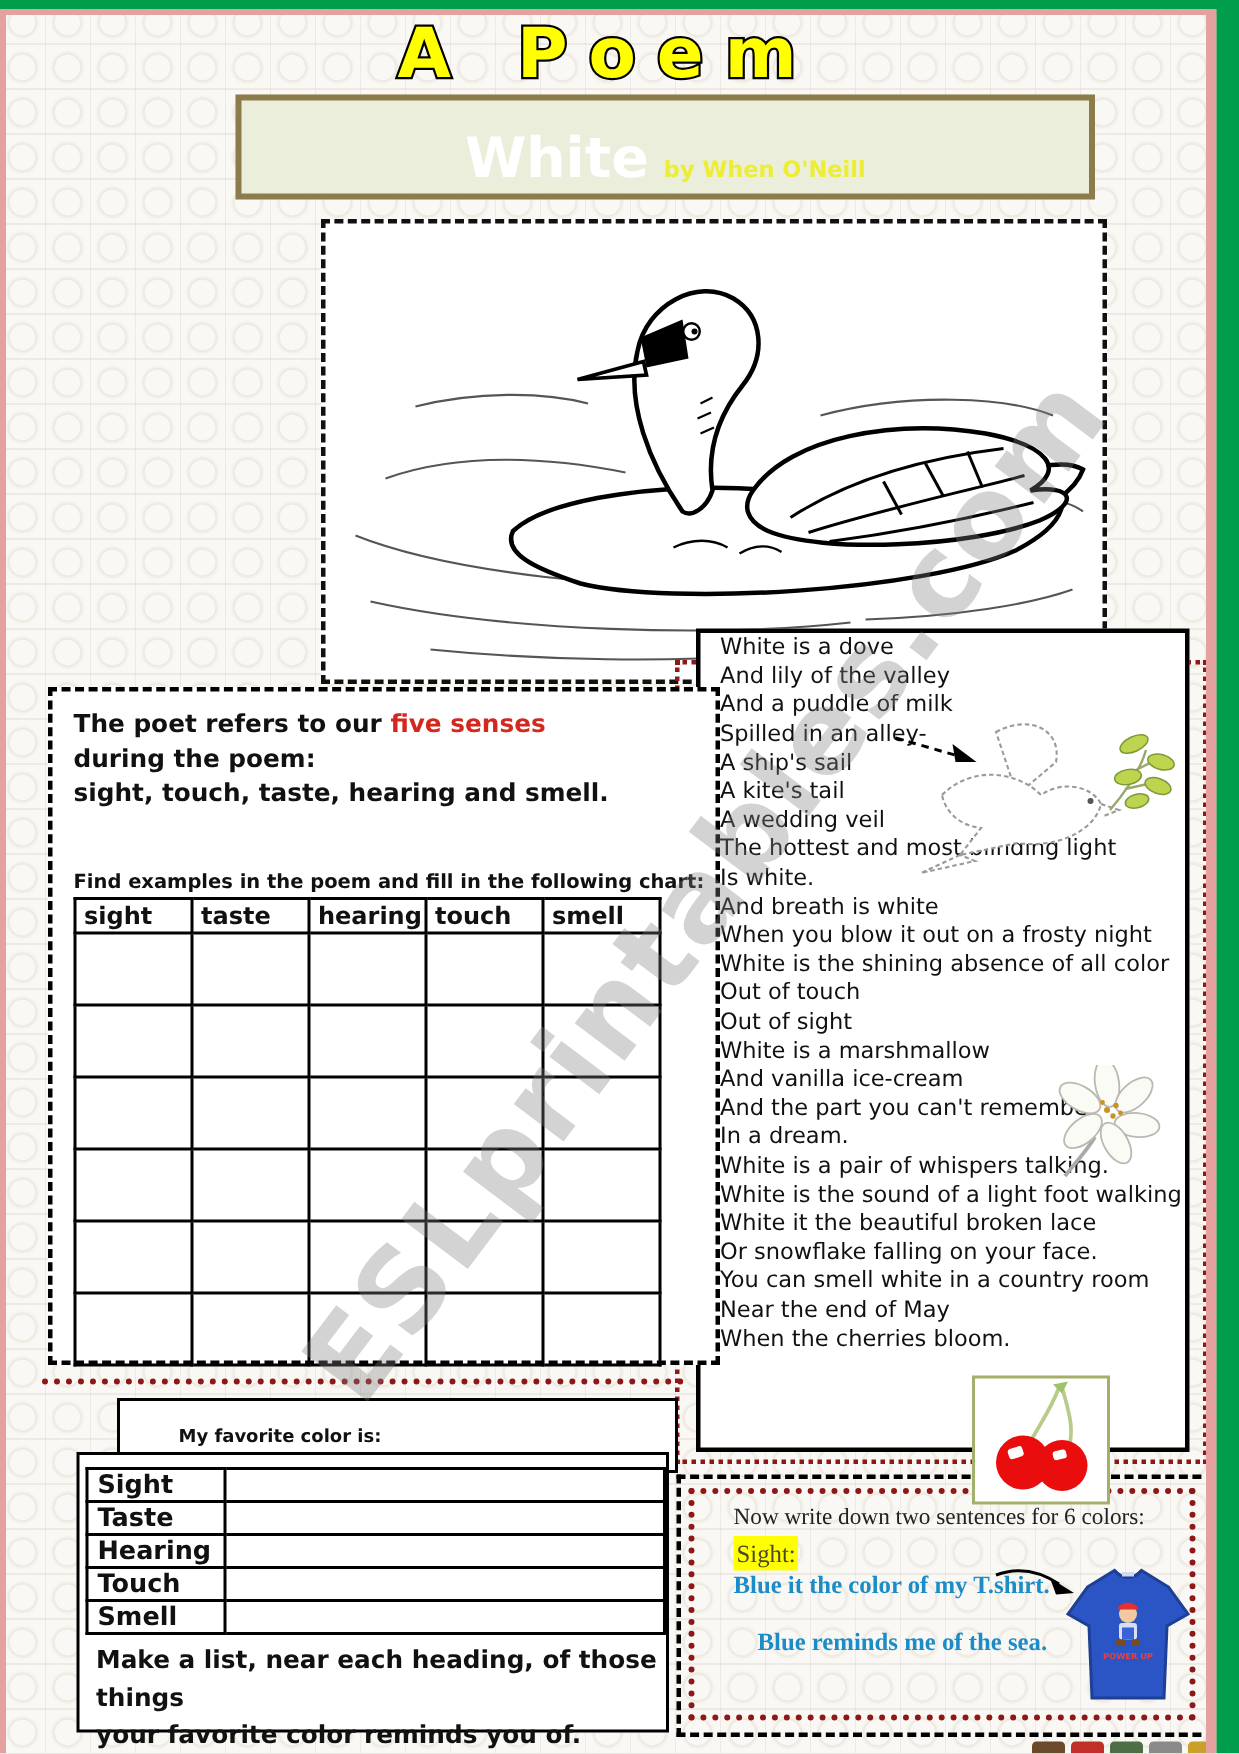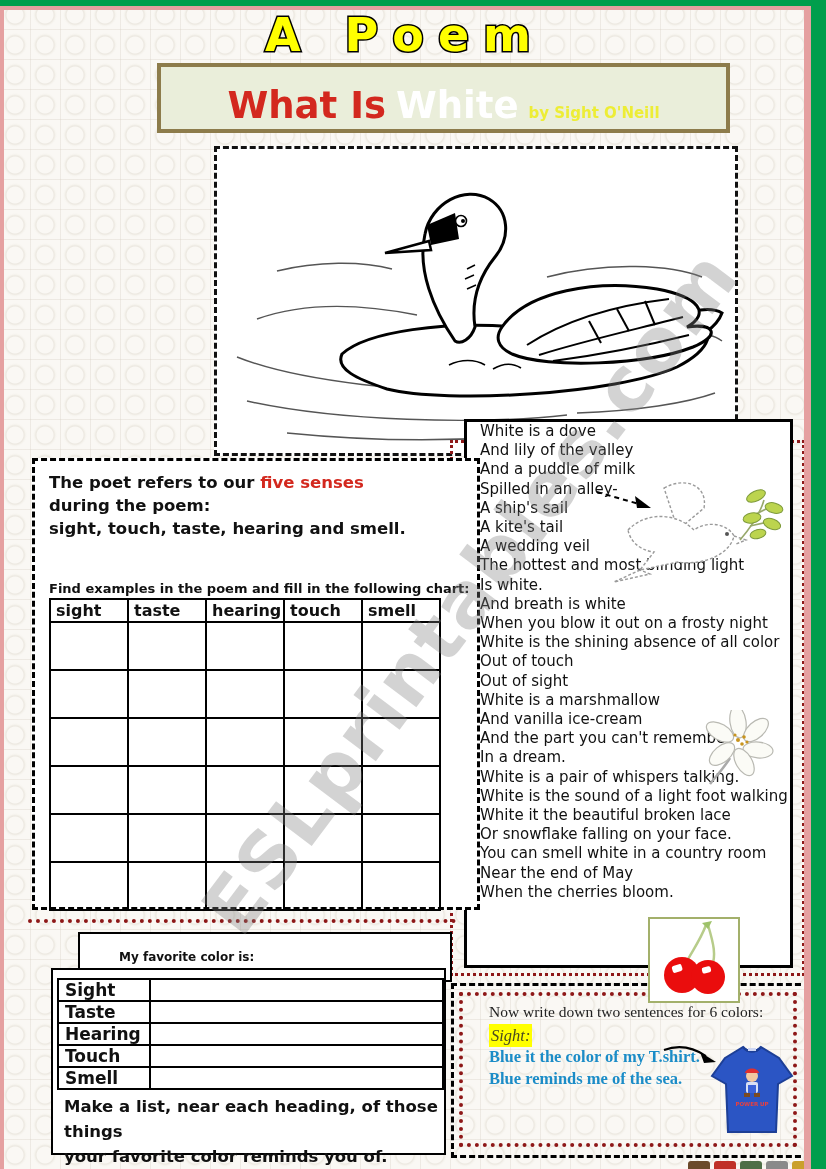--- a/index.html
+++ b/index.html
@@ -66,23 +66,23 @@
   .fav-table{border-collapse:collapse;margin:8px 0 0 4px;}
   .fav-table .lbl{border:2px solid #000;width:84px;height:20px;font-size:17px;font-weight:700;padding:0 0 0 6px;}
   .fav-table .fill{border:2px solid #000;width:290px;}
   .fav-note{margin:4px 0 0 11px;font-size:16.5px;font-weight:700;line-height:25px;}
 
   .bottom-dashed{left:451px;top:983px;width:359px;height:175px;border:3px dashed #000;z-index:4;box-sizing:border-box;}
   .bottom-dotted{left:459px;top:992px;width:338px;height:155px;border:4px dotted #8e1818;z-index:4;box-sizing:border-box;}
   .serif-text{font-family:"Liberation Serif",serif;}
   .cs-instruction{left:489px;top:1003px;font-size:15.5px;color:#222;z-index:7;margin:0;}
   .cs-label{left:489px;top:1026px;font-size:16.5px;color:#4a4a20;z-index:7;margin:0;}
-  .cs-label .hl{background:#ffff00;padding:2px 2px;font-style:italic;}
+  .cs-label .hl{background:#ffff00;padding:2px 2px;}
   .cs-line1{left:489px;top:1047px;font-size:16.5px;font-weight:700;color:#1b8cc7;z-index:7;margin:0;}
-  .cs-line2{left:489px;top:1069px;font-size:16.5px;font-weight:700;color:#1b8cc7;z-index:7;margin:0;}
+  .cs-line2{left:489px;top:1069px;font-size:16.5px;font-weight:700;color:#1b8cc7;z-index:7;margin:16px;}
   .tshirt-wrap{left:706px;top:1040px;width:92px;height:102px;z-index:7;}
   .tshirt-arrow{left:662px;top:1042px;width:58px;height:26px;z-index:8;}
 
   .watermark{
     left:470px;top:592px;transform:translate(-50%,-50%) rotate(-53deg);
     font-size:76px;font-weight:700;color:#808080;opacity:.34;letter-spacing:2px;
     white-space:nowrap;z-index:35;pointer-events:none;
   }
   .photo-strip{left:688px;top:1161px;width:122px;height:8px;z-index:39;display:flex;gap:4px;}
   .photo-strip div{height:8px;border-radius:3px 3px 0 0;}
@@ -94,23 +94,22 @@
 
   <div class="abs edge-green-top"></div>
   <div class="abs edge-pink-top"></div>
   <div class="abs edge-pink-left"></div>
   <div class="abs edge-pink-right"></div>
   <div class="abs edge-green-right"></div>
 
   <h1 class="abs main-title">A Poem</h1>
 
   <div class="abs banner">
-    <span class="banner-red">What Is</span>
     <span class="banner-white">White</span>
-    <span class="banner-byline">by Sight O'Neill</span>
+    <span class="banner-byline">by When O'Neill</span>
   </div>
 
   <div class="abs swan-box">
     <svg width="518" height="304" viewBox="0 0 518 304">
       <g fill="none" stroke="#555" stroke-width="1.4">
         <path d="M60,122 C100,112 145,112 175,120"></path>
         <path d="M330,128 C390,112 455,116 485,128"></path>
         <path d="M40,170 C90,152 150,156 200,166"></path>
         <path d="M415,188 C455,178 492,182 505,192"></path>
         <path d="M20,208 C80,232 200,246 300,242"></path>

